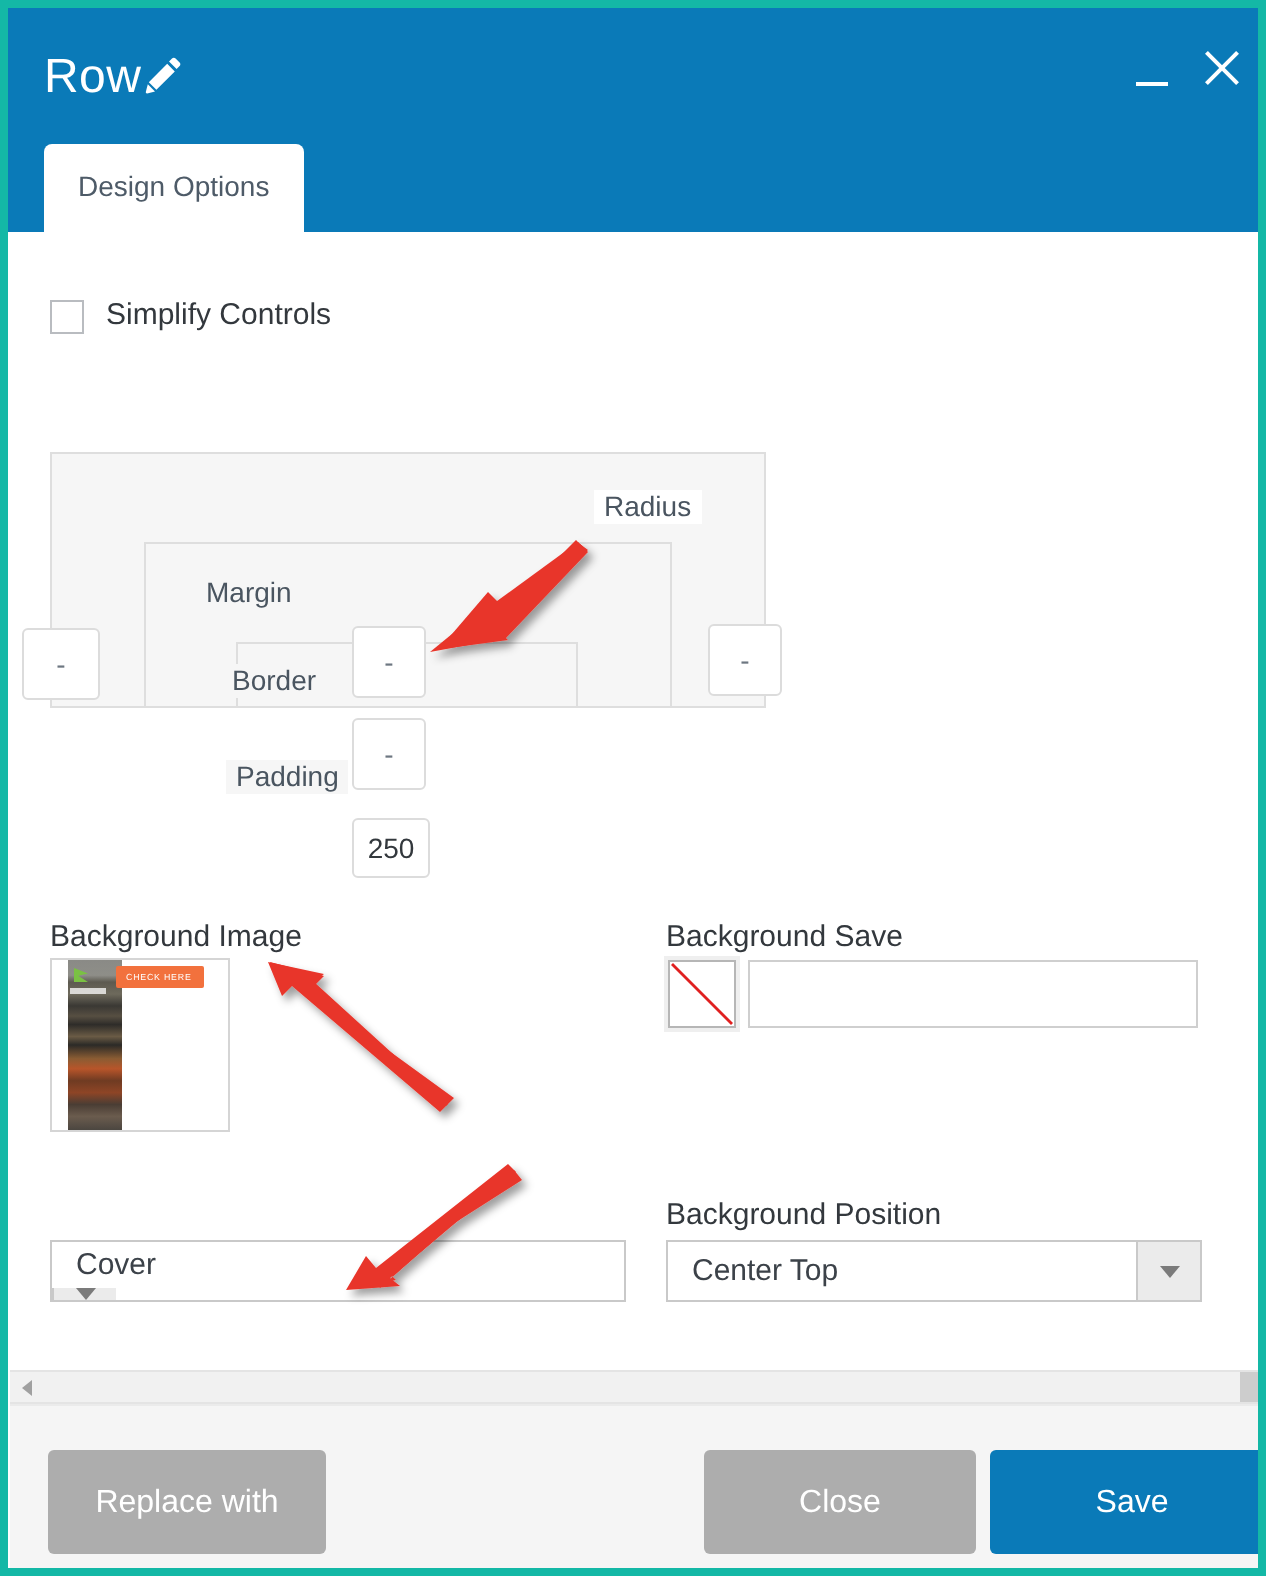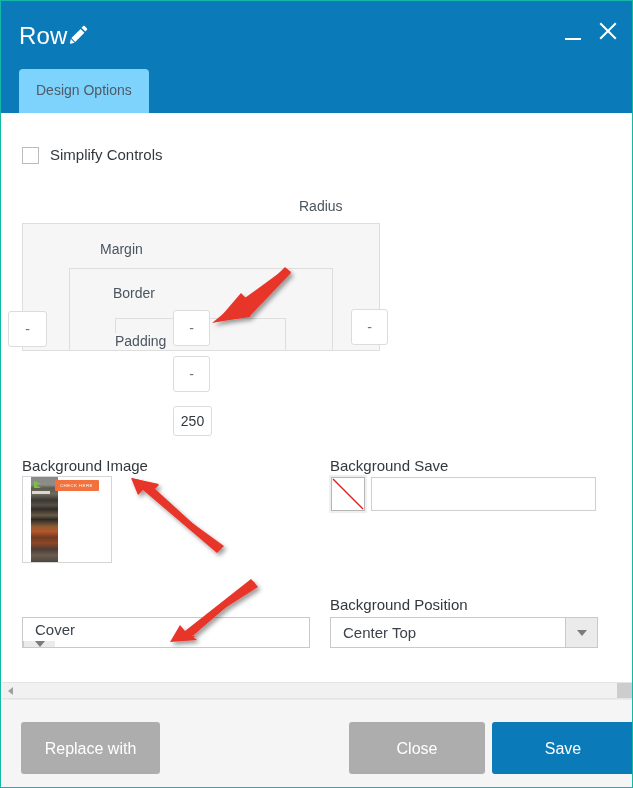--- a/index.html
+++ b/index.html
@@ -11,21 +11,21 @@
     font-family: "Liberation Sans", sans-serif;
     -webkit-font-smoothing: antialiased;
   }
 
   .modal {
     position: relative;
     width: 633px;
     height: 788px;
     box-sizing: border-box;
     background: #ffffff;
-    border: 1px solid #14b8a6;
+    border: 4px solid #14b8a6;
     overflow: hidden;
     text-decoration: underline;
   }
 
   
   .modal-header {
     position: absolute;
     left: 0; top: 0;
     width: 633px;
     height: 112px;
@@ -92,21 +92,21 @@
   .win-close::after  { transform: rotate(-45deg); }
 
   
   .tabstrip {
     position: absolute;
     left: 18px;
     top: 68px;
     display: flex;
   }
   .tab {
-    background: #7dd3fc;
+    background: #ffffff;
     color: #4e5b68;
     font-size: 14px;
     padding: 13px 17px 14px 17px;
     border-radius: 4px 4px 0 0;
     line-height: 17px;
     cursor: pointer;
     white-space: nowrap;
   }
 
   
@@ -180,20 +180,21 @@
   }
 
   .bm-label {
     position: absolute;
     font-size: 14px;
     color: #4a5560;
     background: #f6f6f6;
     padding: 0 5px;
     line-height: 17px;
     white-space: nowrap;
+    margin-top: 44px;
   }
   .lbl-margin  { left: 93px;  top: 128px; }
   .lbl-radius  { left: 292px; top: 85px; background:#ffffff; }
   .lbl-border  { left: 106px; top: 172px; }
   .lbl-padding { left: 108px; top: 220px; }
 
   .bm-input {
     position: absolute;
     background: #ffffff;
     border: 1px solid #dcdcdc;

